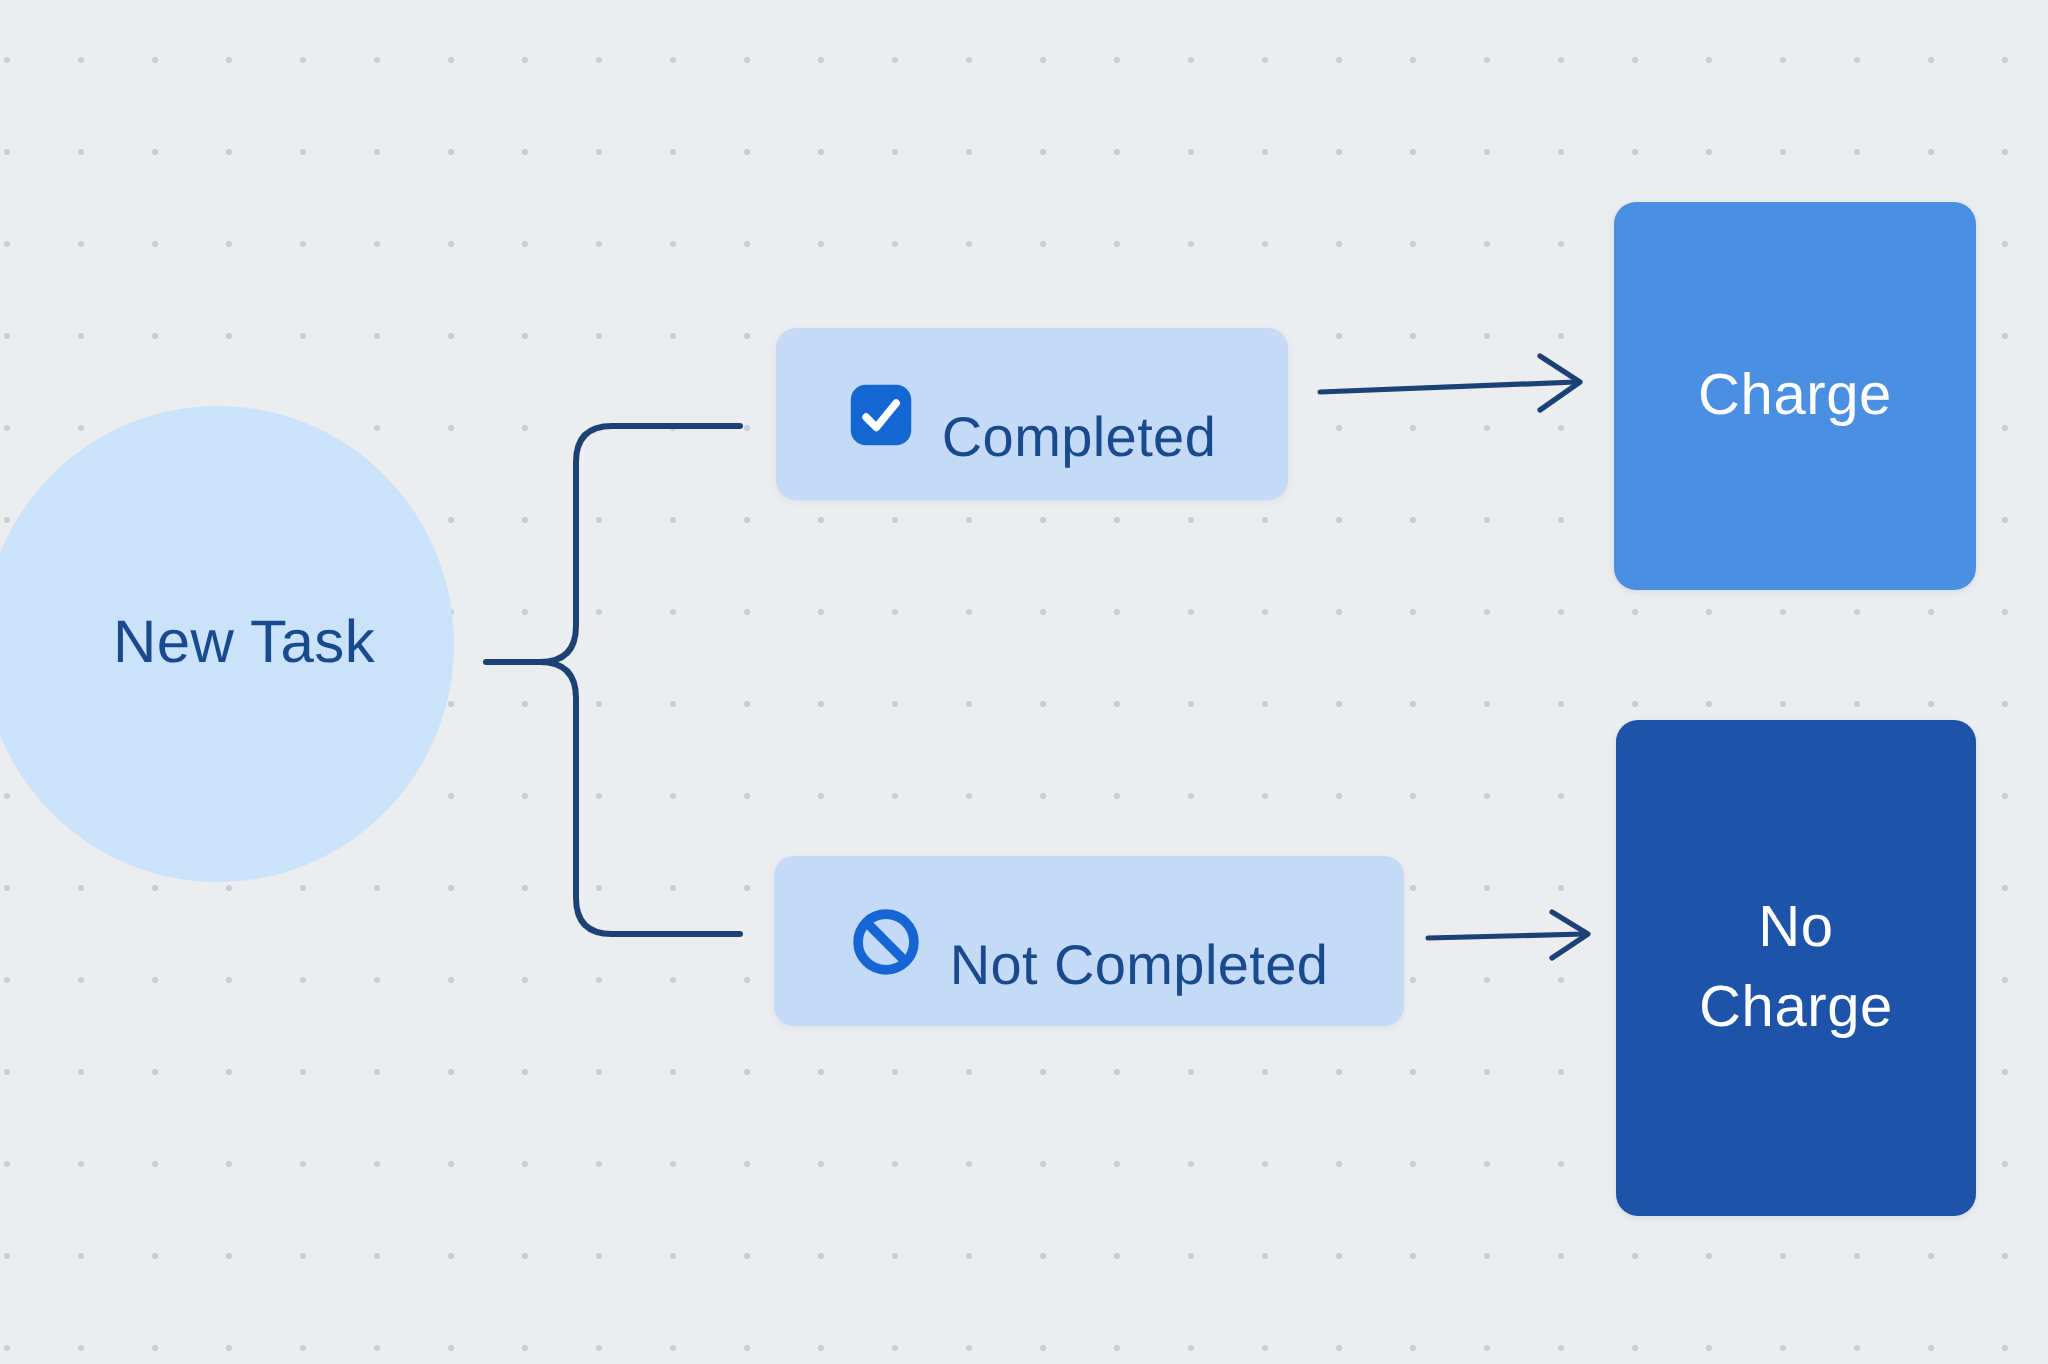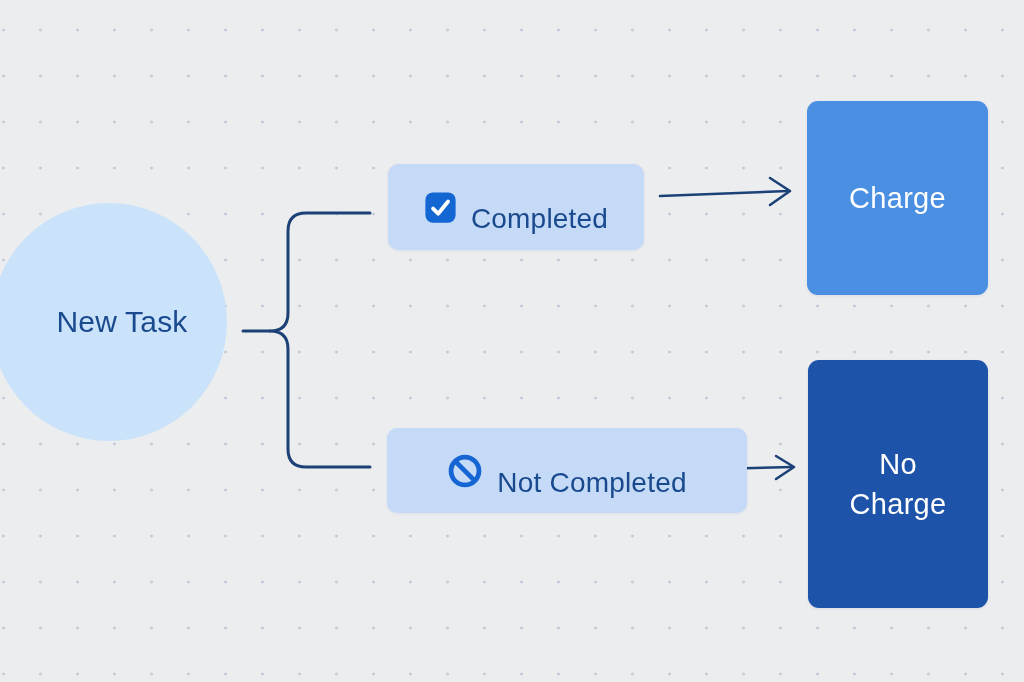--- a/index.html
+++ b/index.html
@@ -67,21 +67,21 @@
     position: absolute;
     background: var(--condition-fill);
     border-radius: 10px;
     display: flex;
     align-items: center;
     justify-content: center;
     gap: 14px;
     box-shadow: 0 1px 3px rgba(30, 60, 110, 0.07);
   }
   .condition-completed   { left: 388px; top: 164px; width: 256px; height: 86px; }
-  .condition-notcompleted{ left: 387px; top: 428px; width: 360px; height: 85px; }
+  .condition-notcompleted{ left: 387px; top: 428px; width: 315px; height: 85px; }
   .condition-pill .pill-label {
     font-size: 28px;
     font-weight: 500;
     color: var(--navy-text);
     letter-spacing: 0.2px;
     white-space: nowrap;
     margin-top: 24px;
   }
   .icon-box { display: block; flex: 0 0 auto; }
 

